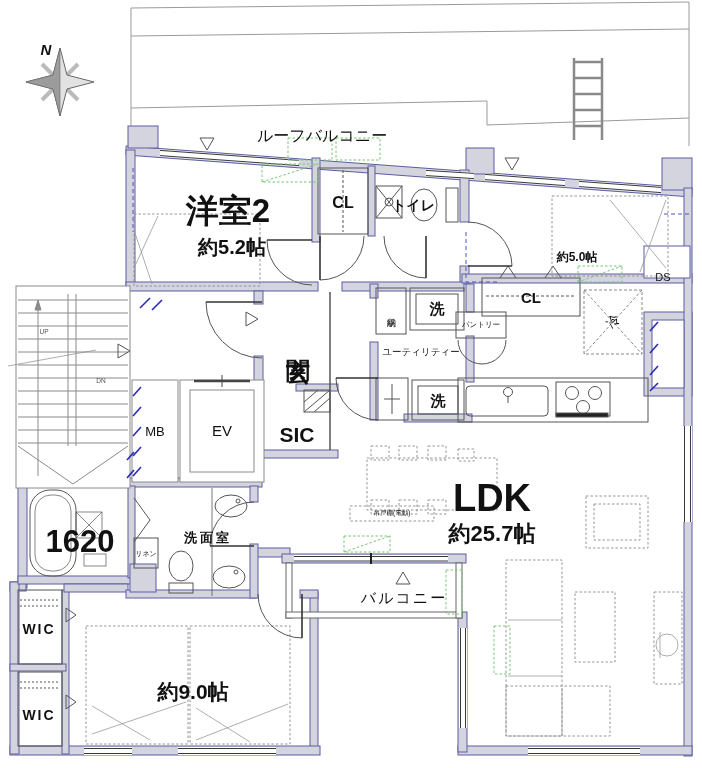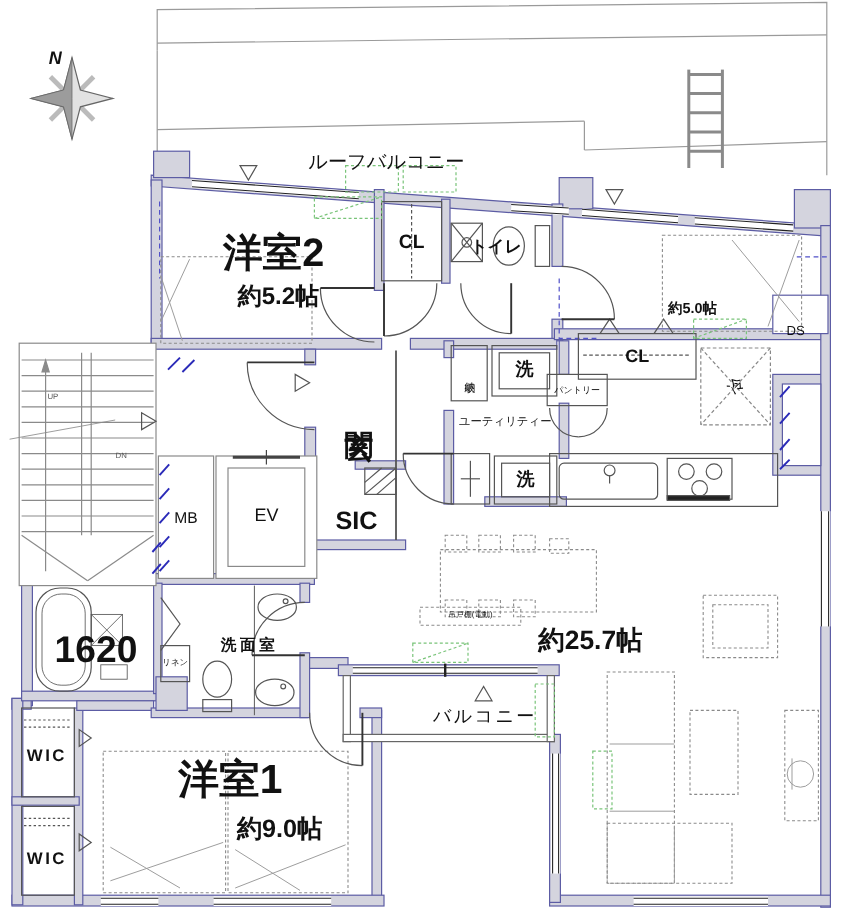--- a/index.html
+++ b/index.html
@@ -366,22 +366,22 @@
 <div class="lbl light" style="left:663px;top:277px;font-size:11px;">DS</div>
 <div class="lbl light" style="left:668px;top:354px;font-size:13px;margin-left:44px;">PS</div>
 <div class="lbl light" style="left:155px;top:431px;font-size:13px;">MB</div>
 <div class="lbl light" style="left:222px;top:430px;font-size:15px;">EV</div>
 <div class="lbl" style="left:297px;top:434px;font-size:21px;">SIC</div>
 <div class="lbl" style="left:80px;top:541px;font-size:31px;">1620</div>
 <div class="lbl light" style="left:146px;top:553px;font-size:7px;">リネン</div>
 <div class="lbl ls3" style="left:208px;top:537px;font-size:13px;">洗面室</div>
 <div class="lbl ls2" style="left:39px;top:629px;font-size:14px;">WIC</div>
 <div class="lbl ls2" style="left:39px;top:715px;font-size:14px;">WIC</div>
-<div class="lbl" style="left:192px;top:650px;font-size:34px;">洋室1</div>
-<div class="lbl" style="left:193px;top:691px;font-size:21px;margin-left:40px;">約9.0帖</div>
+<div class="lbl" style="left:193px;top:691px;font-size:21px;">約9.0帖</div>
+<div class="lbl" style="left:492px;top:498px;font-size:38px;">LDK</div>
 <div class="lbl" style="left:492px;top:534px;font-size:22px;">約25.7帖</div>
 <div class="lbl ls2 light" style="left:404px;top:597px;font-size:15px;">バルコニー</div>
 <div class="lbl light" style="left:392px;top:513px;font-size:6.5px;">吊戸棚(電動)</div>
 <div class="lbl" style="left:46px;top:49px;font-size:15px;font-style:italic;">N</div>
 <div class="lbl light gray" style="left:44px;top:332px;font-size:6.5px;">UP</div>
 <div class="lbl light gray" style="left:101px;top:381px;font-size:6.5px;">DN</div>
 
 </div>
 
 </body></html>

